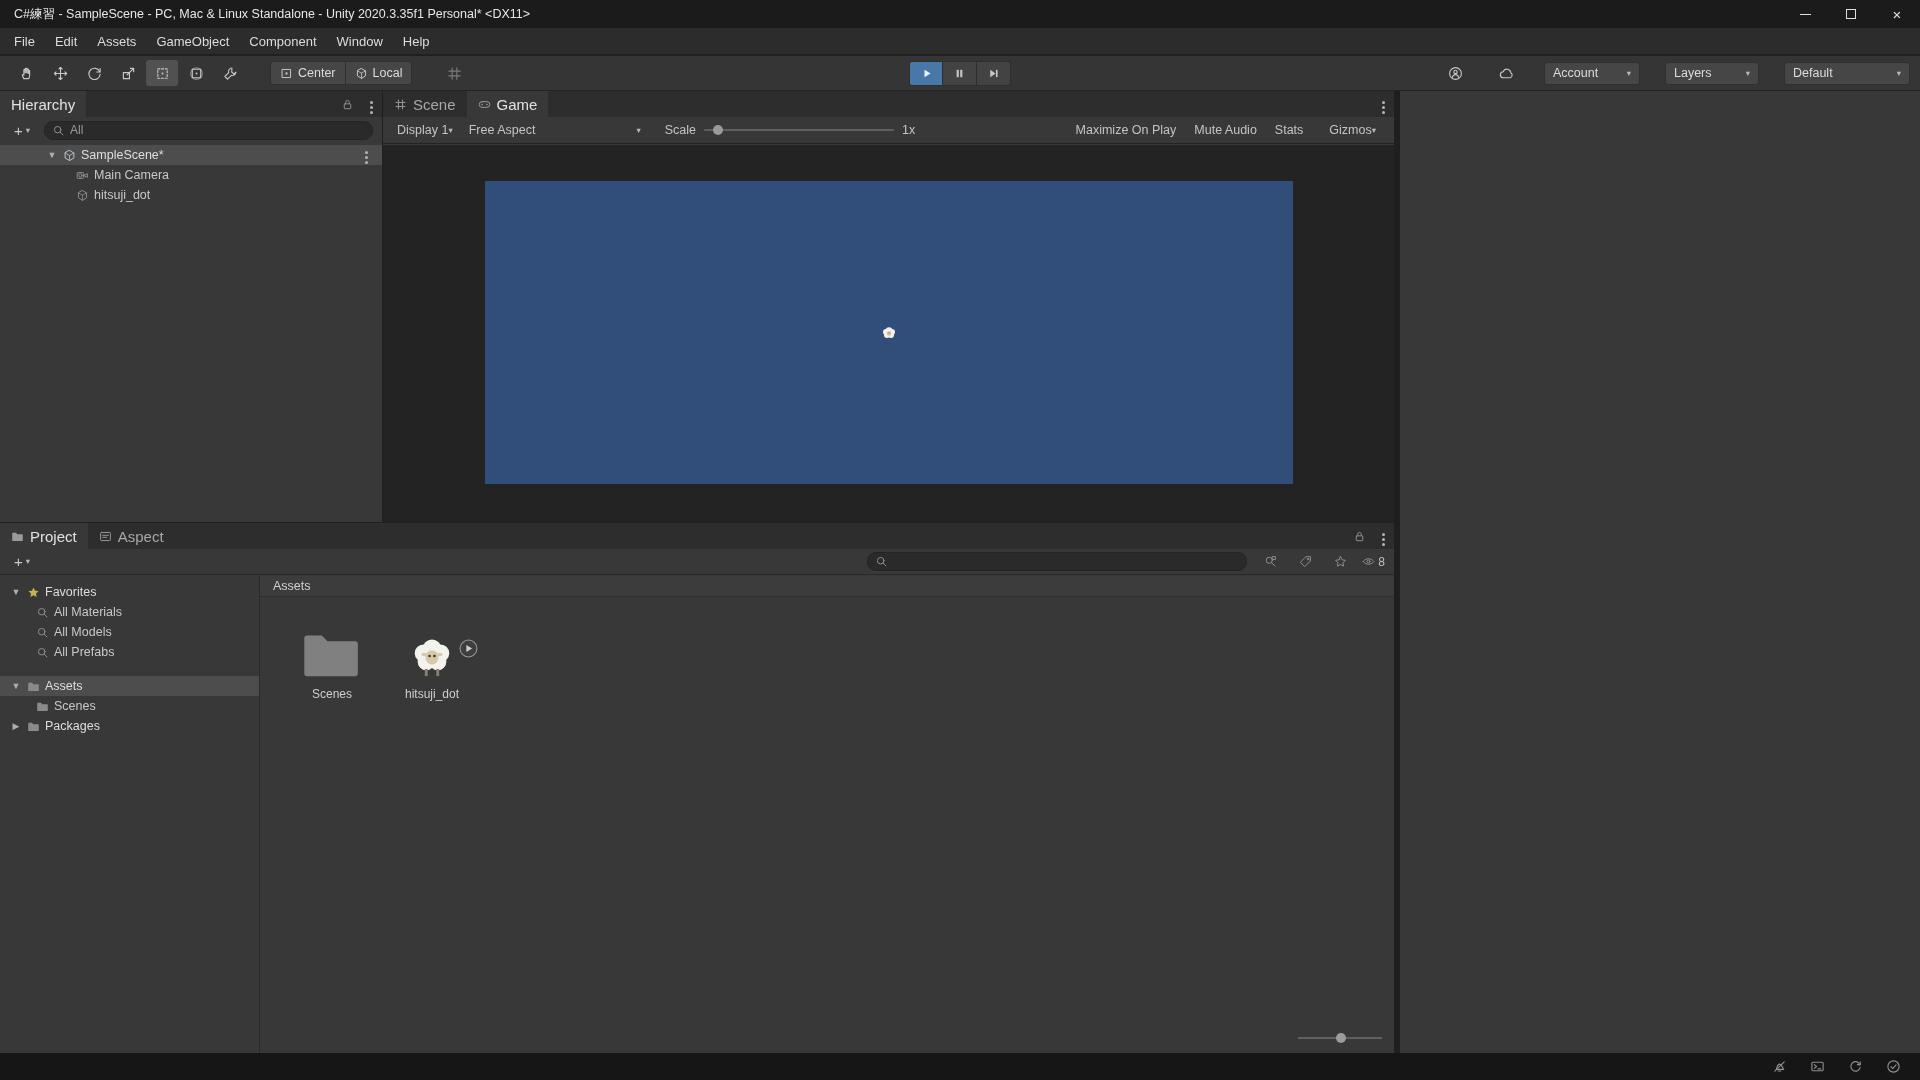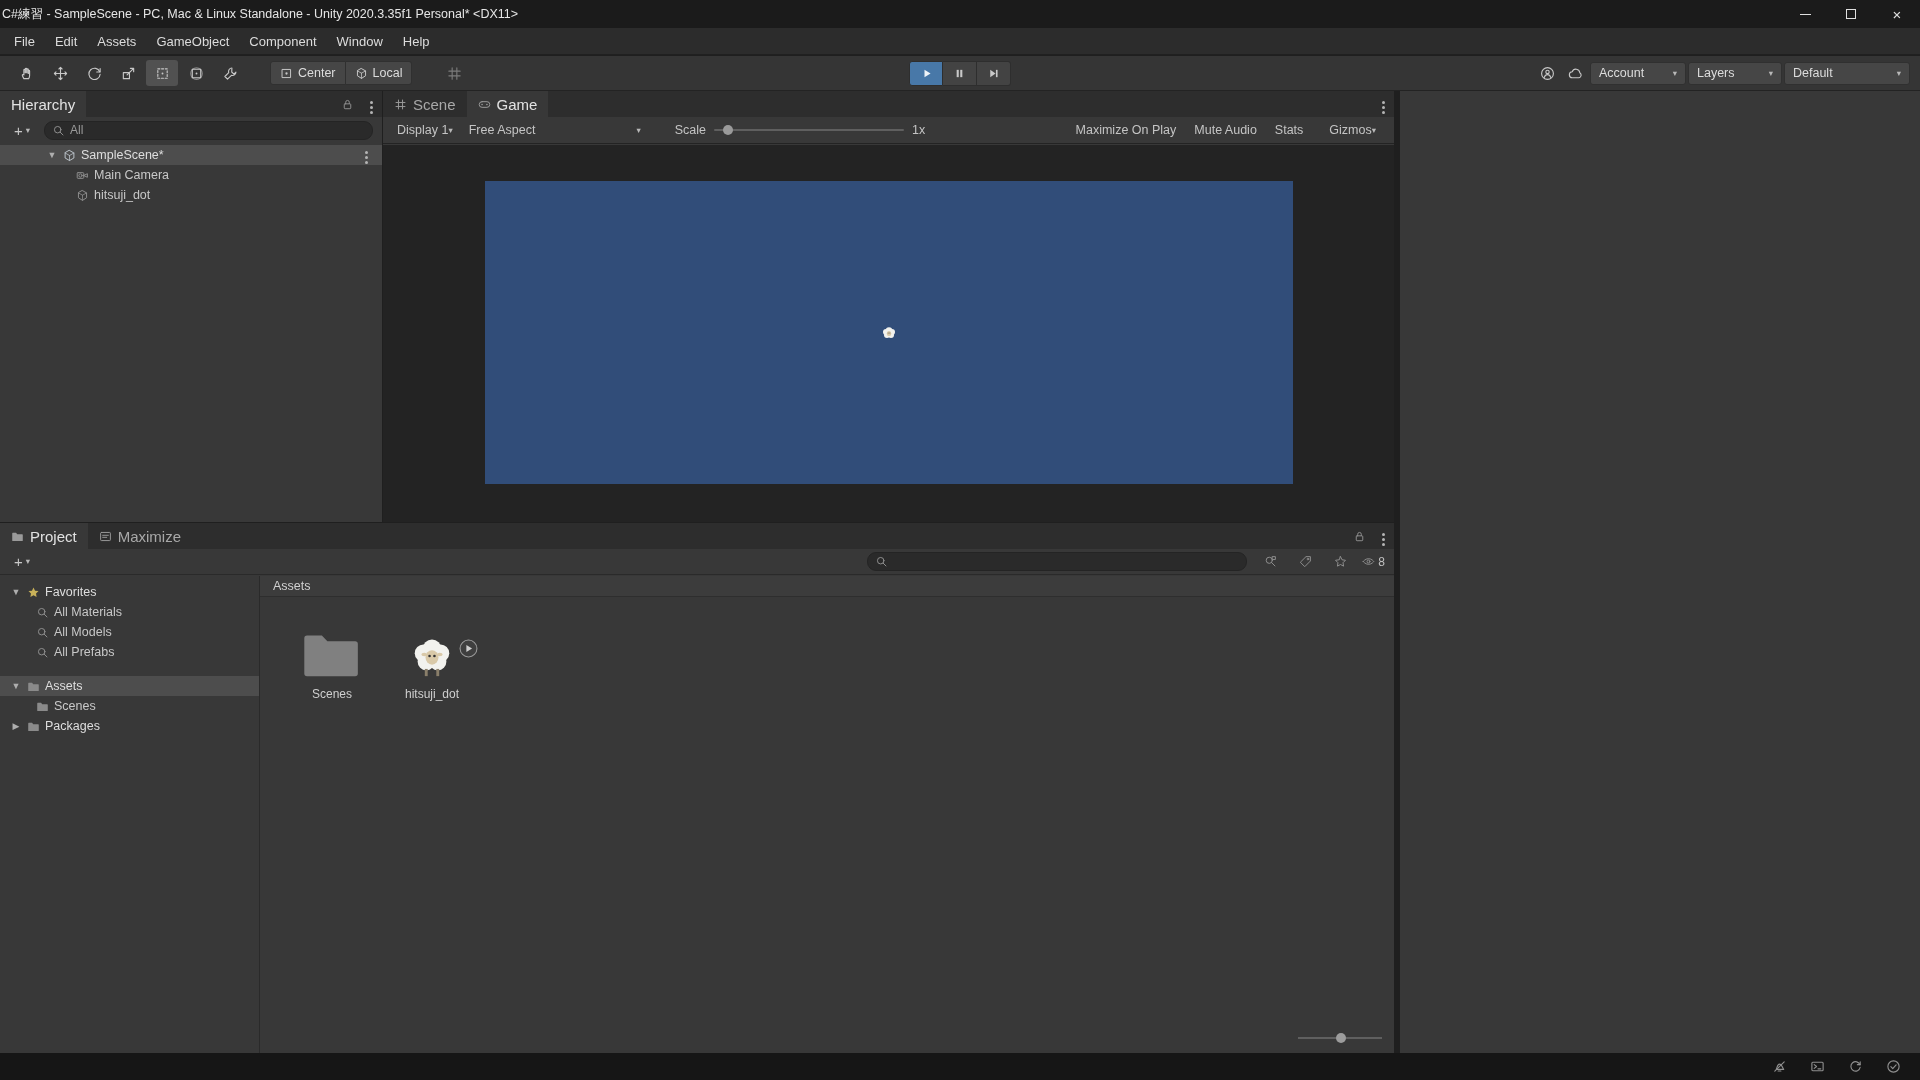--- a/index.html
+++ b/index.html
@@ -6,21 +6,21 @@
   html,body{width:1920px;height:1080px;overflow:hidden;background:#1f1f1f;
     font-family:"Liberation Sans",sans-serif;color:#c8c8c8;font-size:13px;-webkit-user-select:none;user-select:none}
   button{background:none;border:none;color:inherit;font:inherit;cursor:default;padding:0}
   input{background:transparent;border:none;outline:none;color:#cfcfcf;font:inherit}
   svg.ic{width:15px;height:15px;fill:none;stroke:#c8c8c8;stroke-width:1.2;stroke-linecap:round;stroke-linejoin:round;flex:none}
   svg.ic.sm{width:13px;height:13px}
   svg.ic.dim{stroke:#8f8f8f}
   #app{position:relative;width:1920px;height:1080px}
 
   
-  .titlebar{position:absolute;top:0;left:0;right:0;height:28px;background:#1b1b1b;display:flex;align-items:center;padding-left:2px}
+  .titlebar{position:absolute;top:0;left:0;right:0;height:28px;background:#1b1b1b;display:flex;align-items:center;padding-left:14px}
   .titlebar .title{font-size:12.5px;color:#e6e6e6;white-space:nowrap}
   .wincontrols{margin-left:auto;display:flex;height:100%}
   .winbtn{width:46px;height:100%;display:flex;align-items:center;justify-content:center;color:#e0e0e0;font-size:15px}
   .min-glyph{width:11px;height:1px;background:#e0e0e0;display:block}
   .max-glyph{width:10px;height:10px;border:1px solid #e0e0e0;display:block}
 
   
   .menubar{position:absolute;top:28px;left:0;right:0;height:27px;background:#2c2c2c;border-bottom:1px solid #202020;display:flex;align-items:center;padding:0 4px}
   .mi{padding:0 10px;height:100%;display:flex;align-items:center;color:#dcdcdc}
 
@@ -33,21 +33,21 @@
   .segbtn{height:24px;display:flex;align-items:center;gap:5px;background:#464646;border:1px solid #303030;padding:0 9px;font-size:12.5px;color:#dcdcdc}
   .segbtn.first{border-radius:3px 0 0 3px}
   .segbtn.last{border-radius:0 3px 3px 0;border-left:none}
   .gridsnap{margin-left:26px}
   .playgroup{position:absolute;left:50%;top:5px;transform:translateX(-50%);display:flex}
   .playbtn{width:34px;height:25px;background:#434343;border:1px solid #2e2e2e;display:flex;align-items:center;justify-content:center}
   .playbtn.first{border-radius:3px 0 0 3px}
   .playbtn.last{border-radius:0 3px 3px 0}
   .playbtn + .playbtn{border-left:none}
   .playbtn.active{background:#4878a8}
-  .rightgroup{margin-left:auto;display:flex;align-items:center;gap:2px}
+  .rightgroup{margin-left:auto;display:flex;align-items:center;gap:25px}
   .iconbtn{width:26px;height:24px;display:flex;align-items:center;justify-content:center}
   .dropbtn{height:23px;background:#464646;border:1px solid #303030;border-radius:3px;display:flex;align-items:center;justify-content:space-between;gap:8px;padding:0 8px;font-size:12.5px;color:#dcdcdc}
   .dropbtn.account{width:96px}.dropbtn.layers{width:94px}.dropbtn.layout{width:126px}
   .caret{font-size:8.5px;color:#b8b8b8;line-height:1}
 
   
   .panel{position:absolute;background:#383838}
   .tabstrip{height:26px;background:#2d2d2d;display:flex;align-items:stretch}
   .tab{display:flex;align-items:center;gap:6px;padding:0 11px;font-size:15px;color:#a8a8a8}
   .tab.active{background:#383838;color:#e2e2e2}
@@ -71,21 +71,21 @@
   .trow{height:20px;display:flex;align-items:center;gap:5px;font-size:12.5px}
   .trow.scene{padding-left:46px;background:#4d4d4d}
   .trow.child{padding-left:76px}
   .trow .rowmenu{margin-left:auto;margin-right:14px}
 
   
   .viewport{top:91px;left:383px;width:1011px;height:431px}
   .gametoolbar{height:27px;background:#383838;border-bottom:1px solid #232323;display:flex;align-items:center;padding:0 6px;font-size:12.5px;color:#c4c4c4}
   .gtdrop{display:flex;align-items:center;justify-content:space-between;padding:0 8px;height:100%;color:#c4c4c4}
   .gtdrop.aspect{width:188px}
-  .scalegroup{display:flex;align-items:center;margin-left:26px;gap:8px}
+  .scalegroup{display:flex;align-items:center;margin-left:16px;gap:8px}
   .slider{position:relative;width:190px;height:14px}
   .slider .track{position:absolute;top:6px;left:0;right:0;height:2px;background:#5f5f5f;border-radius:1px}
   .slider .knob{position:absolute;top:2px;left:5%;width:10px;height:10px;border-radius:50%;background:#9a9a9a}
   .gtright{margin-left:auto;display:flex;align-items:center;gap:18px;padding-right:4px}
   .gtflat{color:#c4c4c4}
   .gamearea{position:absolute;top:54px;left:0;right:0;bottom:0;background:#232323}
   .gameview{position:absolute;left:102px;top:36px;width:808px;height:303px;background:#314d79}
   .gamesheep{position:absolute;left:50%;top:50%;transform:translate(-50%,-50%);width:16px;height:16px}
 
   
@@ -393,21 +393,21 @@
         <svg class="ic sm" viewBox="0 0 16 16">
             <path d="M1.5 4.2c0-.4.3-.7.7-.7h4l1.5 1.6h6.1c.4 0 .7.3.7.7v7c0 .4-.3.7-.7.7H2.2a.7.7 0 0 1-.7-.7z" fill="#9a9a9a" stroke="none"></path>
           </svg>
         <span>Project</span>
       </div>
       <div class="tab">
         <svg class="ic sm" viewBox="0 0 16 16">
             <rect x="2" y="3" width="12" height="10" rx="1"></rect>
             <path d="M4.5 6.5h7M4.5 9h5"></path>
           </svg>
-        <span>Maximize</span>
+        <span>Aspect</span>
       </div>
       <div class="striptools">
         <button class="iconbtn">
           <svg class="ic sm dim" viewBox="0 0 16 16">
               <rect x="4" y="7.2" width="8" height="6" rx="1"></rect>
               <path d="M5.8 7V5.2a2.2 2.2 0 0 1 4.4 0V7"></path>
             </svg>
         </button>
         <button><span class="kebab"></span></button>
       </div>

